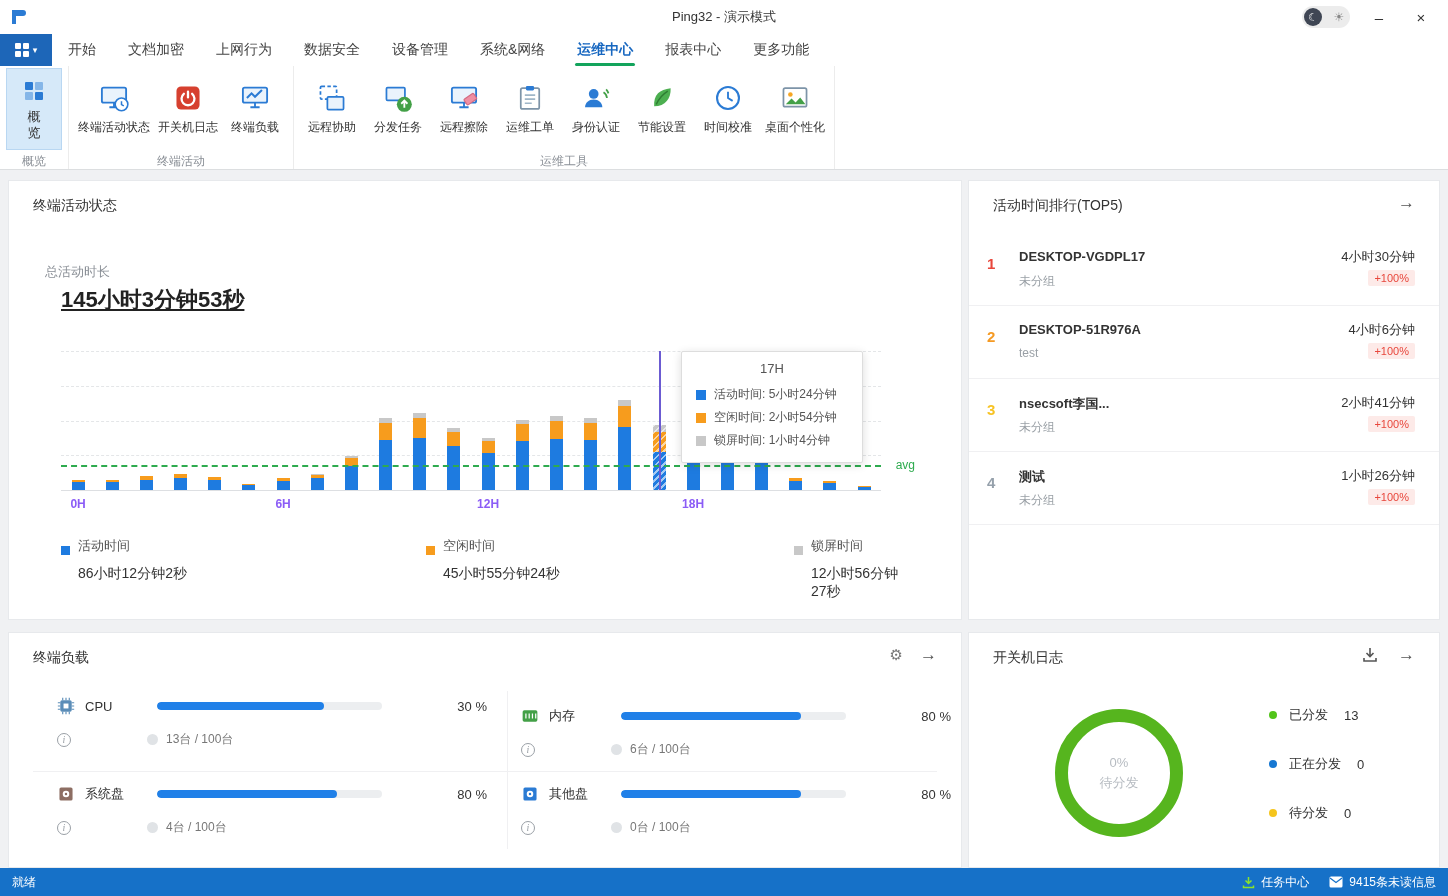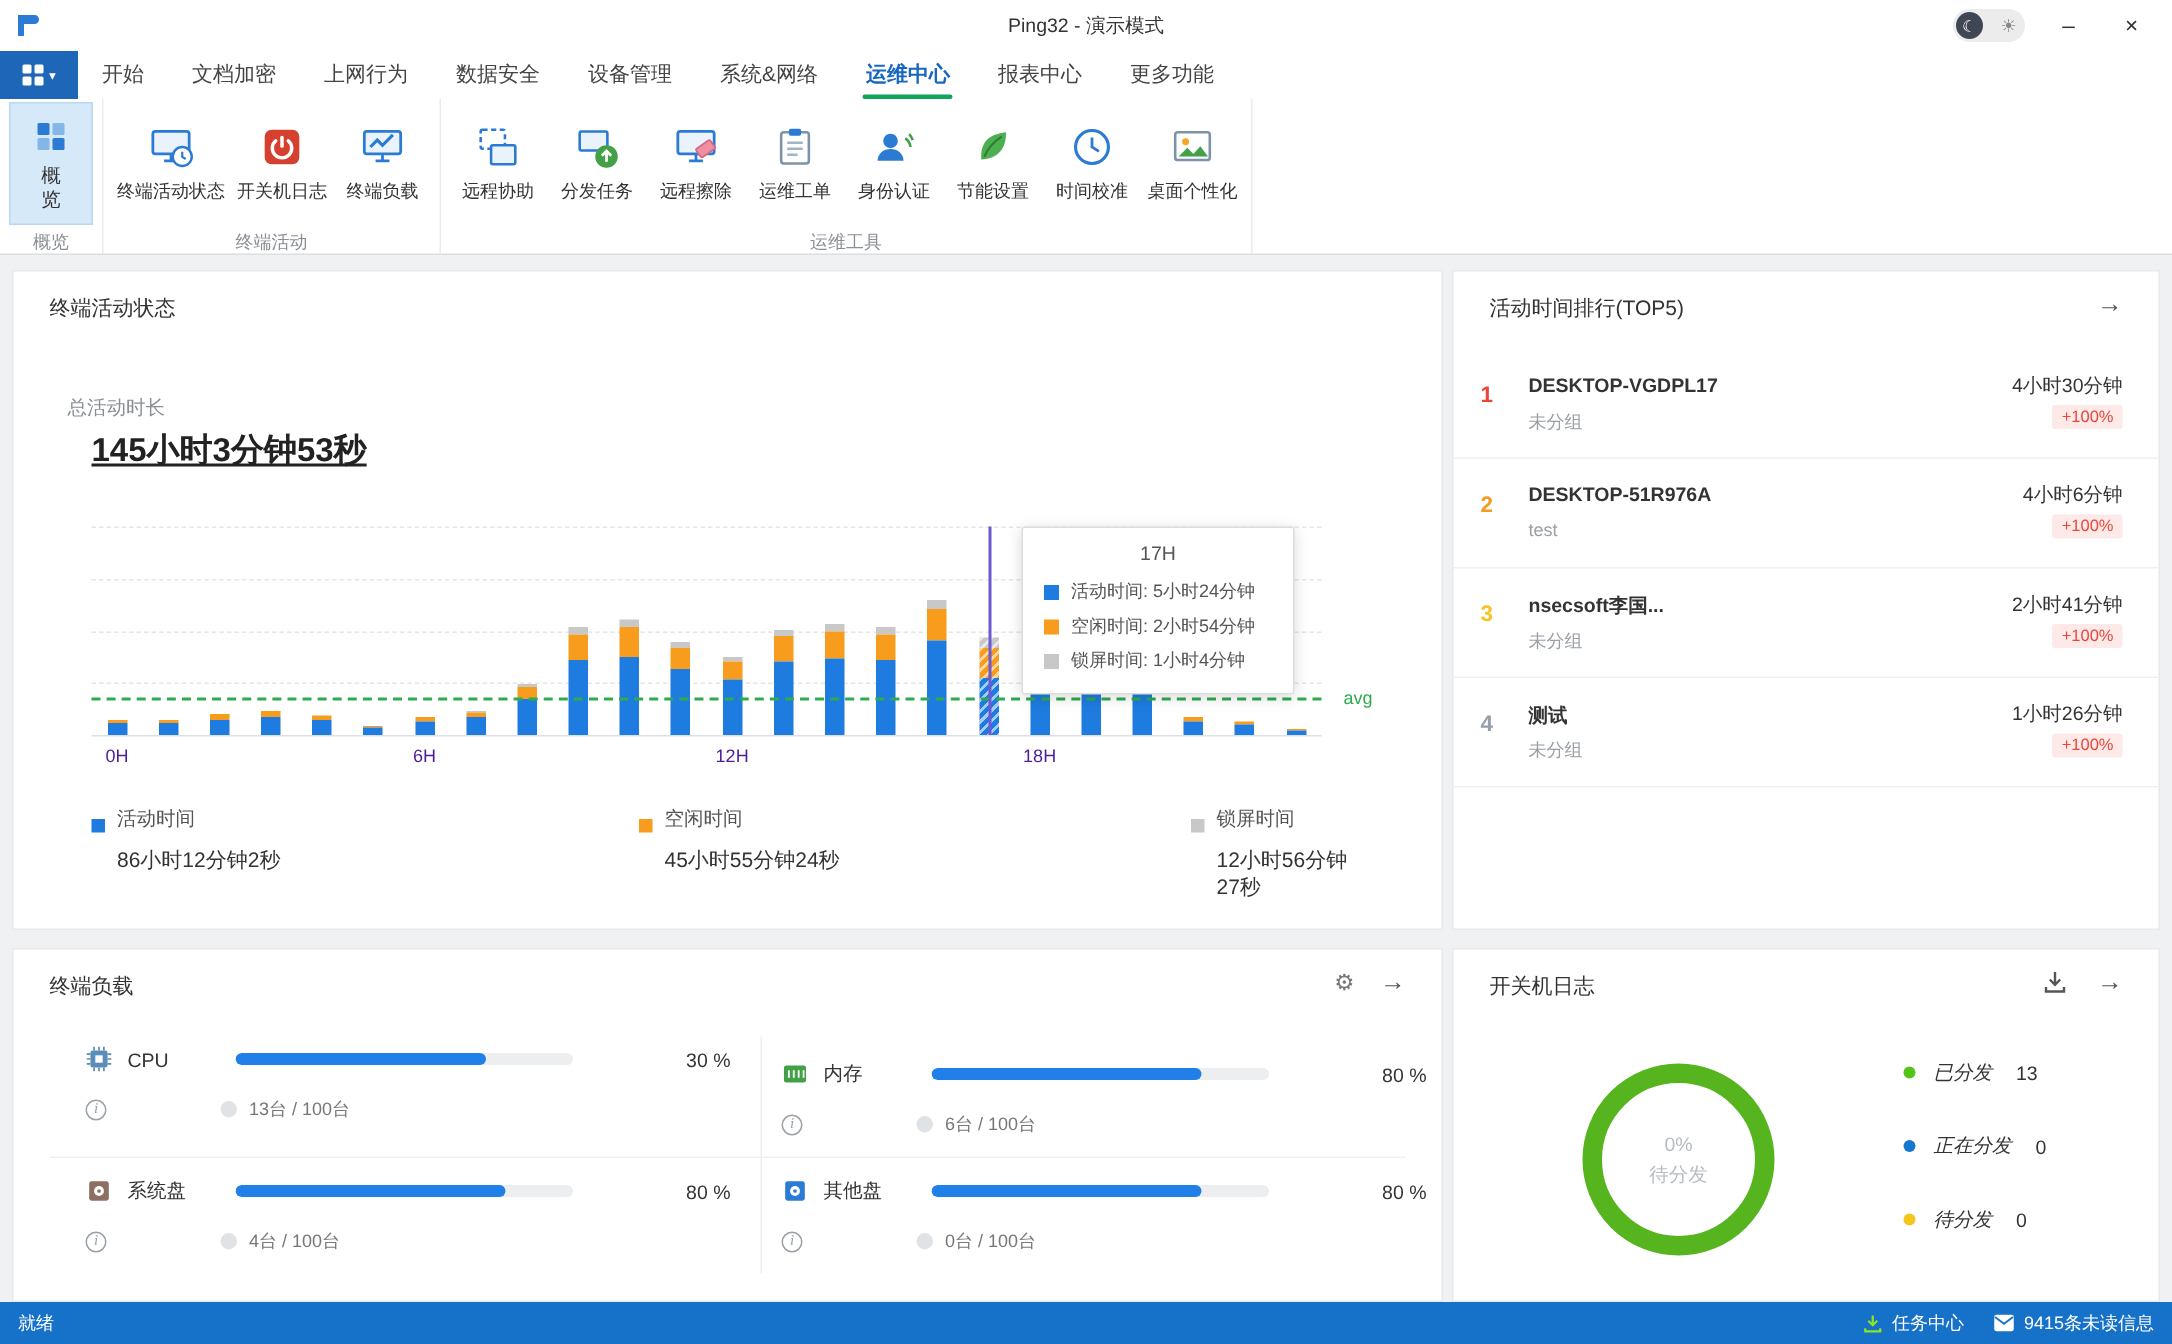--- a/index.html
+++ b/index.html
@@ -56,21 +56,21 @@
   .total-value { position:absolute; left:52px; top:104px; font-size:22px; font-weight:bold; color:#222;text-decoration:underline; }
   #chart { position:absolute; left:52px; top:170px; width:820px; height:140px; border-bottom:1px solid #dddfe2; }
   .gridline { position:absolute; left:0; right:0; border-top:1px dashed #e4e6e8; }
   #chart-bars { position:absolute; left:0; right:0; top:0; bottom:0; display:flex; align-items:flex-end; }
   .bar-slot { flex:1; height:100%; display:flex; justify-content:center; align-items:flex-end; }
   .bar { width:13px; height:100%; display:flex; flex-direction:column-reverse; justify-content:flex-start; }
   .seg.hatched { background-image:repeating-linear-gradient(135deg, rgba(255,255,255,.6) 0 2px, transparent 2px 5px); }
   .avg-line { position:absolute; left:0; right:0; border-top:2px dashed #2eab4f; }
   .avg-label { position:absolute; right:-34px; top:-9px; color:#2eab4f; font-size:12px; }
   .hl-line { position:absolute; top:0; bottom:0; width:2px; background:#6b5bd2; z-index:2; }
-  .x-tick { position:absolute; top:146px; font-size:12px; color:#4c1d95; transform:translateX(-50%); }
+  .x-tick { position:absolute; top:146px; font-size:12px; color:#8b5cf6; transform:translateX(-50%);font-weight:bold; }
   .tooltip { position:absolute; left:620px; top:0; width:182px; background:#fff; border:1px solid #ddd; border-radius:2px;
              box-shadow:0 2px 10px rgba(0,0,0,.14); padding:9px 14px 10px; z-index:5; }
   .tt-title { text-align:center; font-size:13px; color:#555; margin-bottom:7px; }
   .tt-row { display:flex; align-items:center; gap:8px; font-size:12px; color:#555; line-height:23px; }
   .tt-sq { width:10px; height:10px; flex:0 0 10px; }
   .chart-legend { position:absolute; left:52px; top:356px; width:840px; height:60px; }
   .leg-item { position:absolute; top:0; }
   .leg-head { display:flex; align-items:flex-end; gap:8px; font-size:13px; color:#555; }
   .leg-sq { width:9px; height:9px; }
   .leg-val { margin-left:17px; margin-top:10px; font-size:14px; color:#333; }
@@ -102,21 +102,21 @@
   .lc-count { margin-left:8px; font-size:12px; color:#777; }
 
   
   .donut { position:absolute; left:86px; top:76px; width:128px; height:128px; border-radius:50%;
            border:13px solid #56b51e; display:flex; flex-direction:column; align-items:center; justify-content:center; }
   .donut-pct { font-size:13px; color:#b7bcc2; }
   .donut-lbl { font-size:13px; color:#b7bcc2; margin-top:4px; }
   .dist-legend { position:absolute; left:300px; top:70px; }
   .dl-row { display:flex; align-items:center; height:24px; margin-bottom:25px; }
   .dl-dot { width:8px; height:8px; border-radius:50%; flex:0 0 8px; }
-  .dl-label { margin-left:12px; font-size:13px; color:#333;font-style:italic; }
+  .dl-label { margin-left:12px; font-size:13px; color:#333; }
   .dl-value { margin-left:16px; font-size:13px; color:#333; }
 
   
   .statusbar { position:absolute; left:0; right:0; bottom:0; height:28px; background:#1671c8; color:#fff;
                display:flex; align-items:center; font-size:12px; padding:0 12px; }
   .sb-right { margin-left:auto; display:flex; align-items:center; gap:20px; }
   .sb-item { display:flex; align-items:center; gap:6px; cursor:pointer; }
 </style>
 </head>
 <body>

